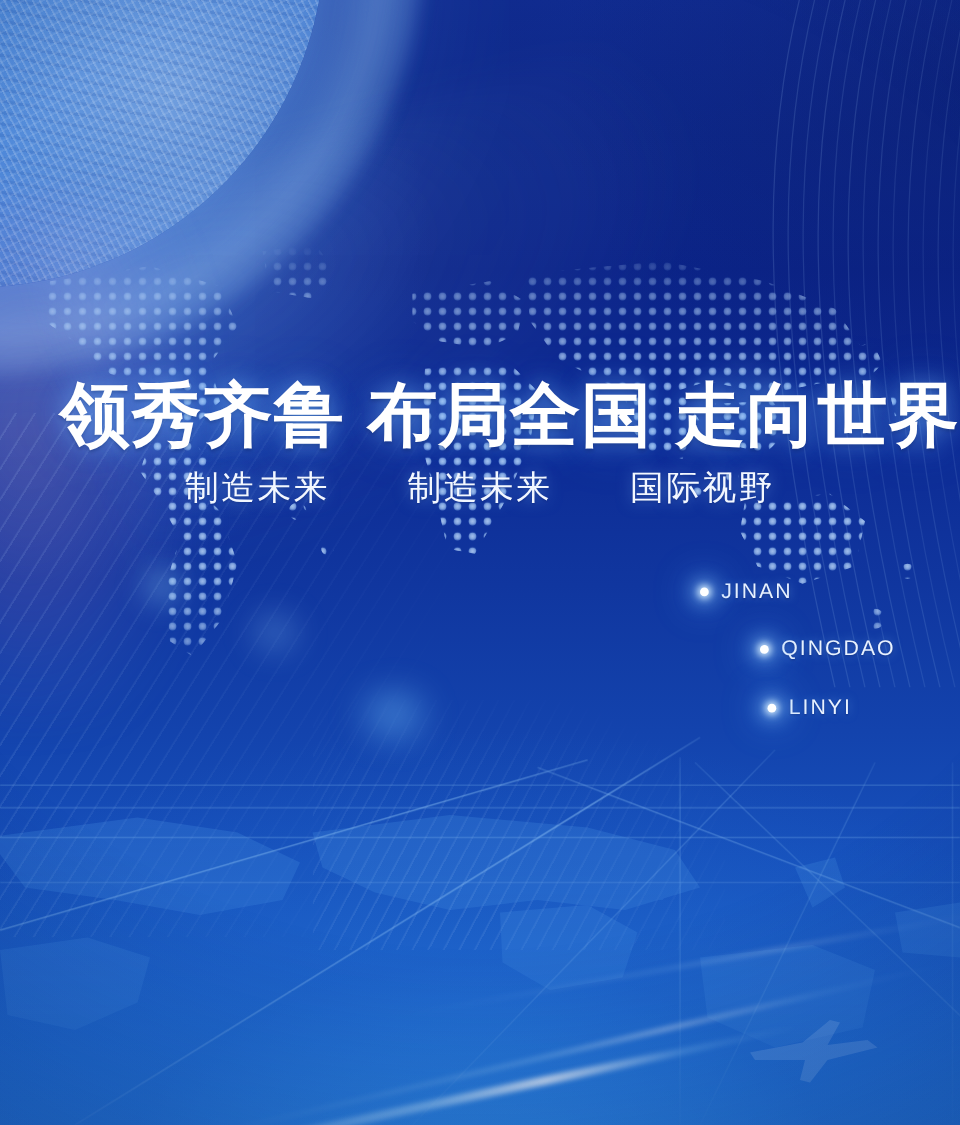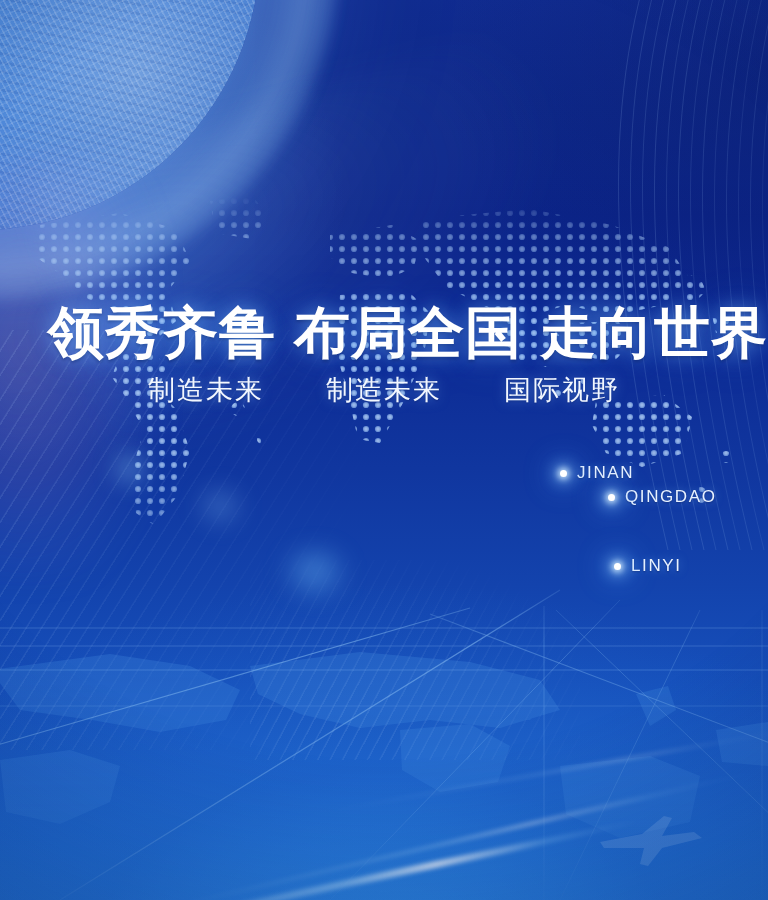--- a/index.html
+++ b/index.html
@@ -212,21 +212,21 @@
     flex: none;
   }
   .city .name {
     color: #e9f2ff;
     font-size: 17px;
     letter-spacing: 1.6px;
     font-family: "Liberation Sans", "DejaVu Sans", sans-serif;
     text-shadow: 0 0 8px rgba(120,190,255,0.55), 0 1px 2px rgba(4,22,82,0.5);
   }
   .city-jinan   { left: 560px; top: 463px; }
-  .city-qingdao { left: 608px; top: 487px; }
+  .city-qingdao { left: 608px; top: 509px; }
   .city-linyi   { left: 602px; top: 556px; margin-left: 12px; }
 
   
   .vignette {
     background:
       radial-gradient(120% 85% at 50% 40%, rgba(0,0,0,0) 52%, rgba(4,18,74,0.28) 86%, rgba(3,14,64,0.42) 100%);
   }
 </style>
 </head>
 <body>

